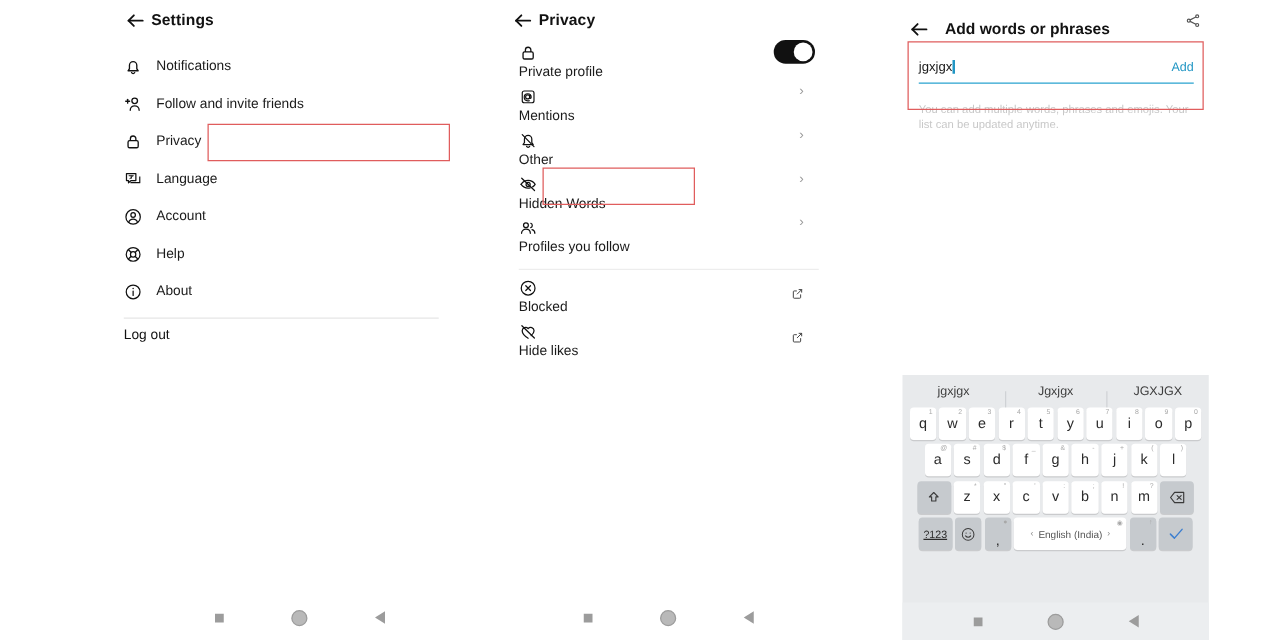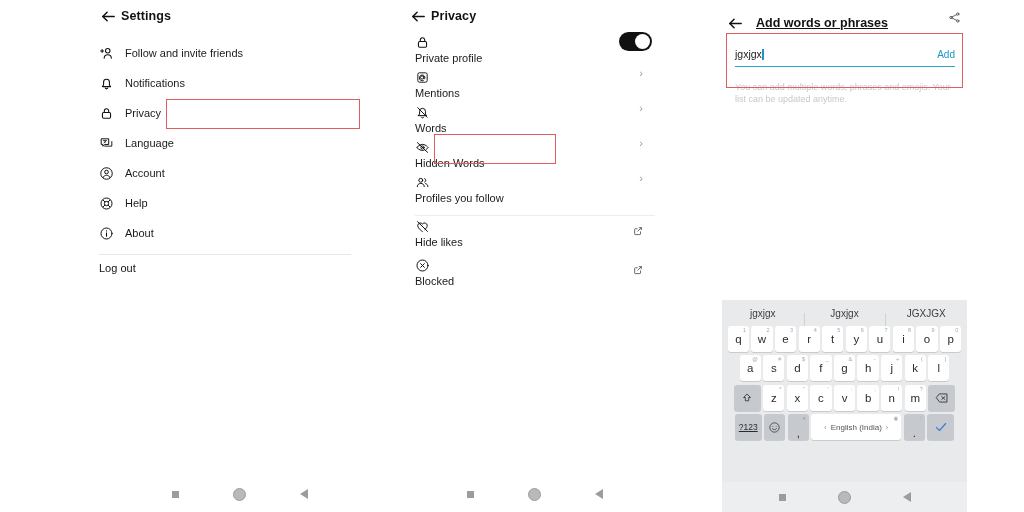--- a/index.html
+++ b/index.html
@@ -40,21 +40,21 @@
   .toggle{position:absolute;right:13px;width:33px;height:19px;border-radius:10px;background:#111;}
   .toggle .knob{position:absolute;right:2px;top:2px;width:15px;height:15px;border-radius:50%;background:#fff;}
   .sec-head{padding-left:10px;margin-top:8px;position:relative;}
   .sec-title{font-size:10.5px;font-weight:bold;color:#161616;}
   .sec-desc{font-size:9.3px;color:#b9b9b9;line-height:12.2px;margin-top:3px;width:205px;}
   .ext{position:absolute;right:22px;top:0;}
   .ext svg{width:10px;height:10px;}
 
   
   .aw-hdr{display:flex;align-items:center;height:34px;position:relative;padding-top:6px;}
-  .aw-title{font-size:12.5px;font-weight:bold;margin-left:8px;text-decoration:underline;}
+  .aw-title{font-size:12.5px;font-weight:bold;margin-left:8px;}
   .share-btn{position:absolute;right:6px;top:10px;}
   .share-btn svg{width:13px;height:13px;}
   .input-wrap{position:absolute;left:735px;top:48px;width:220px;}
   .input-row{display:flex;align-items:flex-end;justify-content:space-between;}
   .input-val{font-size:10.5px;color:#1b1b1b;position:relative;}
   .caret{display:inline-block;width:1.3px;height:11px;background:#2196c4;vertical-align:-2px;margin-left:.5px;}
   .add-link{font-size:10px;color:#2196c4;}
   .input-underline{height:1.3px;background:#2aa3cf;margin-top:6px;}
   .hint{position:absolute;left:735px;top:82px;width:218px;font-size:9px;color:#c8c8c8;line-height:11.5px;}
 
@@ -93,38 +93,38 @@
         <line x1="20" y1="12" x2="4" y2="12"></line>
           <polyline points="10,18 4,12 10,6"></polyline>
       </svg>
     </div>
     <div class="hdr-title">Settings</div>
   </div>
 
   <div style="margin-top:6px;">
     <div class="srow">
       <span class="sicon">
+        <svg viewBox="0 0 24 24" fill="none" stroke="#111" stroke-width="1.7" stroke-linecap="round" stroke-linejoin="round">
+          <path d="M5.5 17h13l-1.8-2.6V10a4.7 4.7 0 0 0-9.4 0v4.4L5.5 17z"></path>
+            <path d="M10 19.3a2.2 2.2 0 0 0 4 0"></path>
+        </svg>
+      </span>
+      <span class="slabel">Notifications</span>
+    </div>
+
+    <div class="srow">
+      <span class="sicon">
         <svg viewBox="0 0 24 24" fill="none" stroke="#111" stroke-width="1.7" stroke-linecap="round">
           <circle cx="14" cy="7.5" r="3.6"></circle>
             <path d="M8.3 19.5c0-3.3 2.6-5.6 5.7-5.6s5.7 2.3 5.7 5.6"></path>
           <line x1="2.5" y1="8" x2="7.5" y2="8"></line>
             <line x1="5" y1="5.5" x2="5" y2="10.5"></line>
         </svg>
       </span>
       <span class="slabel">Follow and invite friends</span>
-    </div>
-
-    <div class="srow">
-      <span class="sicon">
-        <svg viewBox="0 0 24 24" fill="none" stroke="#111" stroke-width="1.7" stroke-linecap="round" stroke-linejoin="round">
-          <path d="M5.5 17h13l-1.8-2.6V10a4.7 4.7 0 0 0-9.4 0v4.4L5.5 17z"></path>
-            <path d="M10 19.3a2.2 2.2 0 0 0 4 0"></path>
-        </svg>
-      </span>
-      <span class="slabel">Notifications</span>
     </div>
 
     <div class="srow">
       <span class="sicon">
         <svg viewBox="0 0 24 24" fill="none" stroke="#111" stroke-width="1.7" stroke-linejoin="round">
           <rect x="5.5" y="10.5" width="13" height="9" rx="2"></rect>
             <path d="M8.5 10.5V8a3.5 3.5 0 0 1 7 0v2.5"></path>
         </svg>
       </span>
       <span class="slabel">Privacy</span>
@@ -226,21 +226,21 @@
   </div>
 
   <div class="prow">
     <span class="sicon">
       <svg viewBox="0 0 24 24" fill="none" stroke="#111" stroke-width="1.6" stroke-linecap="round" stroke-linejoin="round">
         <path d="M5.5 17h13l-1.8-2.6V10a4.7 4.7 0 0 0-9.4 0v4.4L5.5 17z"></path>
           <path d="M10 19.3a2.2 2.2 0 0 0 4 0"></path>
         <line x1="4.5" y1="4.3" x2="19.5" y2="19.7"></line>
       </svg>
     </span>
-    <span class="plabel">Words</span>
+    <span class="plabel">Other</span>
     <span class="pchev">›</span>
   </div>
 
   <div class="prow">
     <span class="sicon">
       <svg viewBox="0 0 24 24" fill="none" stroke="#111" stroke-width="1.6" stroke-linecap="round" stroke-linejoin="round">
         <path d="M3 12s3.4-5 9-5 9 5 9 5-1.2 1.8-3.2 3.2"></path>
           <path d="M14.6 16.4c-.8.25-1.7.4-2.6.4-5.6 0-9-4.8-9-4.8"></path>
         <circle cx="12" cy="12" r="2.6"></circle>
           <line x1="3.8" y1="4.2" x2="20.2" y2="19.8"></line>
@@ -258,46 +258,46 @@
         <path d="M15.4 5.8a3 3 0 0 1 0 5.6M17 13.8c2.3.5 3.6 2.3 3.6 4.8"></path>
       </svg>
     </span>
     <span class="plabel">Profiles you follow</span>
     <span class="pchev">›</span>
   </div>
 
   <div style="height:1px;background:#ededed;margin:8px 10px 0 10px;"></div>
 
 
-  <div class="prow">
-    <span class="sicon">
-      <svg viewBox="0 0 24 24" fill="none" stroke="#111" stroke-width="1.6" stroke-linecap="round" stroke-linejoin="round">
-        <path d="M12 20.2s-7.6-4.9-7.6-9.6a4.3 4.3 0 0 1 7.6-2.7 4.3 4.3 0 0 1 7.6 2.7c0 2.3-1.8 4.5-3.7 6.2"></path>
-        <line x1="4" y1="4.2" x2="20" y2="19.8"></line>
-      </svg>
-    </span>
-    <span class="plabel">Hide likes</span>
+  <div class="prow" style="margin-top:4px;">
+    <span class="sicon">
+      <svg viewBox="0 0 24 24" fill="none" stroke="#111" stroke-width="1.6" stroke-linecap="round">
+        <circle cx="12" cy="12" r="8.8"></circle>
+          <line x1="9" y1="9" x2="15" y2="15"></line>
+          <line x1="15" y1="9" x2="9" y2="15"></line>
+      </svg>
+    </span>
+    <span class="plabel">Blocked</span>
     <span class="pchev" style="top:10px;">
       <svg style="width:10px;height:10px;" viewBox="0 0 24 24" fill="none" stroke="#444" stroke-width="1.9" stroke-linecap="round" stroke-linejoin="round">
         <path d="M15 4h5v5"></path>
           <path d="M20 4l-8.5 8.5"></path>
           <path d="M18 14v5a1.6 1.6 0 0 1-1.6 1.6H5.6A1.6 1.6 0 0 1 4 19V8.2A1.6 1.6 0 0 1 5.6 6.6H10"></path>
       </svg>
     </span>
   </div>
 
-  <div class="prow" style="margin-top:4px;">
-    <span class="sicon">
-      <svg viewBox="0 0 24 24" fill="none" stroke="#111" stroke-width="1.6" stroke-linecap="round">
-        <circle cx="12" cy="12" r="8.8"></circle>
-          <line x1="9" y1="9" x2="15" y2="15"></line>
-          <line x1="15" y1="9" x2="9" y2="15"></line>
-      </svg>
-    </span>
-    <span class="plabel">Blocked</span>
+  <div class="prow">
+    <span class="sicon">
+      <svg viewBox="0 0 24 24" fill="none" stroke="#111" stroke-width="1.6" stroke-linecap="round" stroke-linejoin="round">
+        <path d="M12 20.2s-7.6-4.9-7.6-9.6a4.3 4.3 0 0 1 7.6-2.7 4.3 4.3 0 0 1 7.6 2.7c0 2.3-1.8 4.5-3.7 6.2"></path>
+        <line x1="4" y1="4.2" x2="20" y2="19.8"></line>
+      </svg>
+    </span>
+    <span class="plabel">Hide likes</span>
     <span class="pchev" style="top:10px;">
       <svg style="width:10px;height:10px;" viewBox="0 0 24 24" fill="none" stroke="#444" stroke-width="1.9" stroke-linecap="round" stroke-linejoin="round">
         <path d="M15 4h5v5"></path>
           <path d="M20 4l-8.5 8.5"></path>
           <path d="M18 14v5a1.6 1.6 0 0 1-1.6 1.6H5.6A1.6 1.6 0 0 1 4 19V8.2A1.6 1.6 0 0 1 5.6 6.6H10"></path>
       </svg>
     </span>
   </div>
 
   <div class="navbar-plain">

